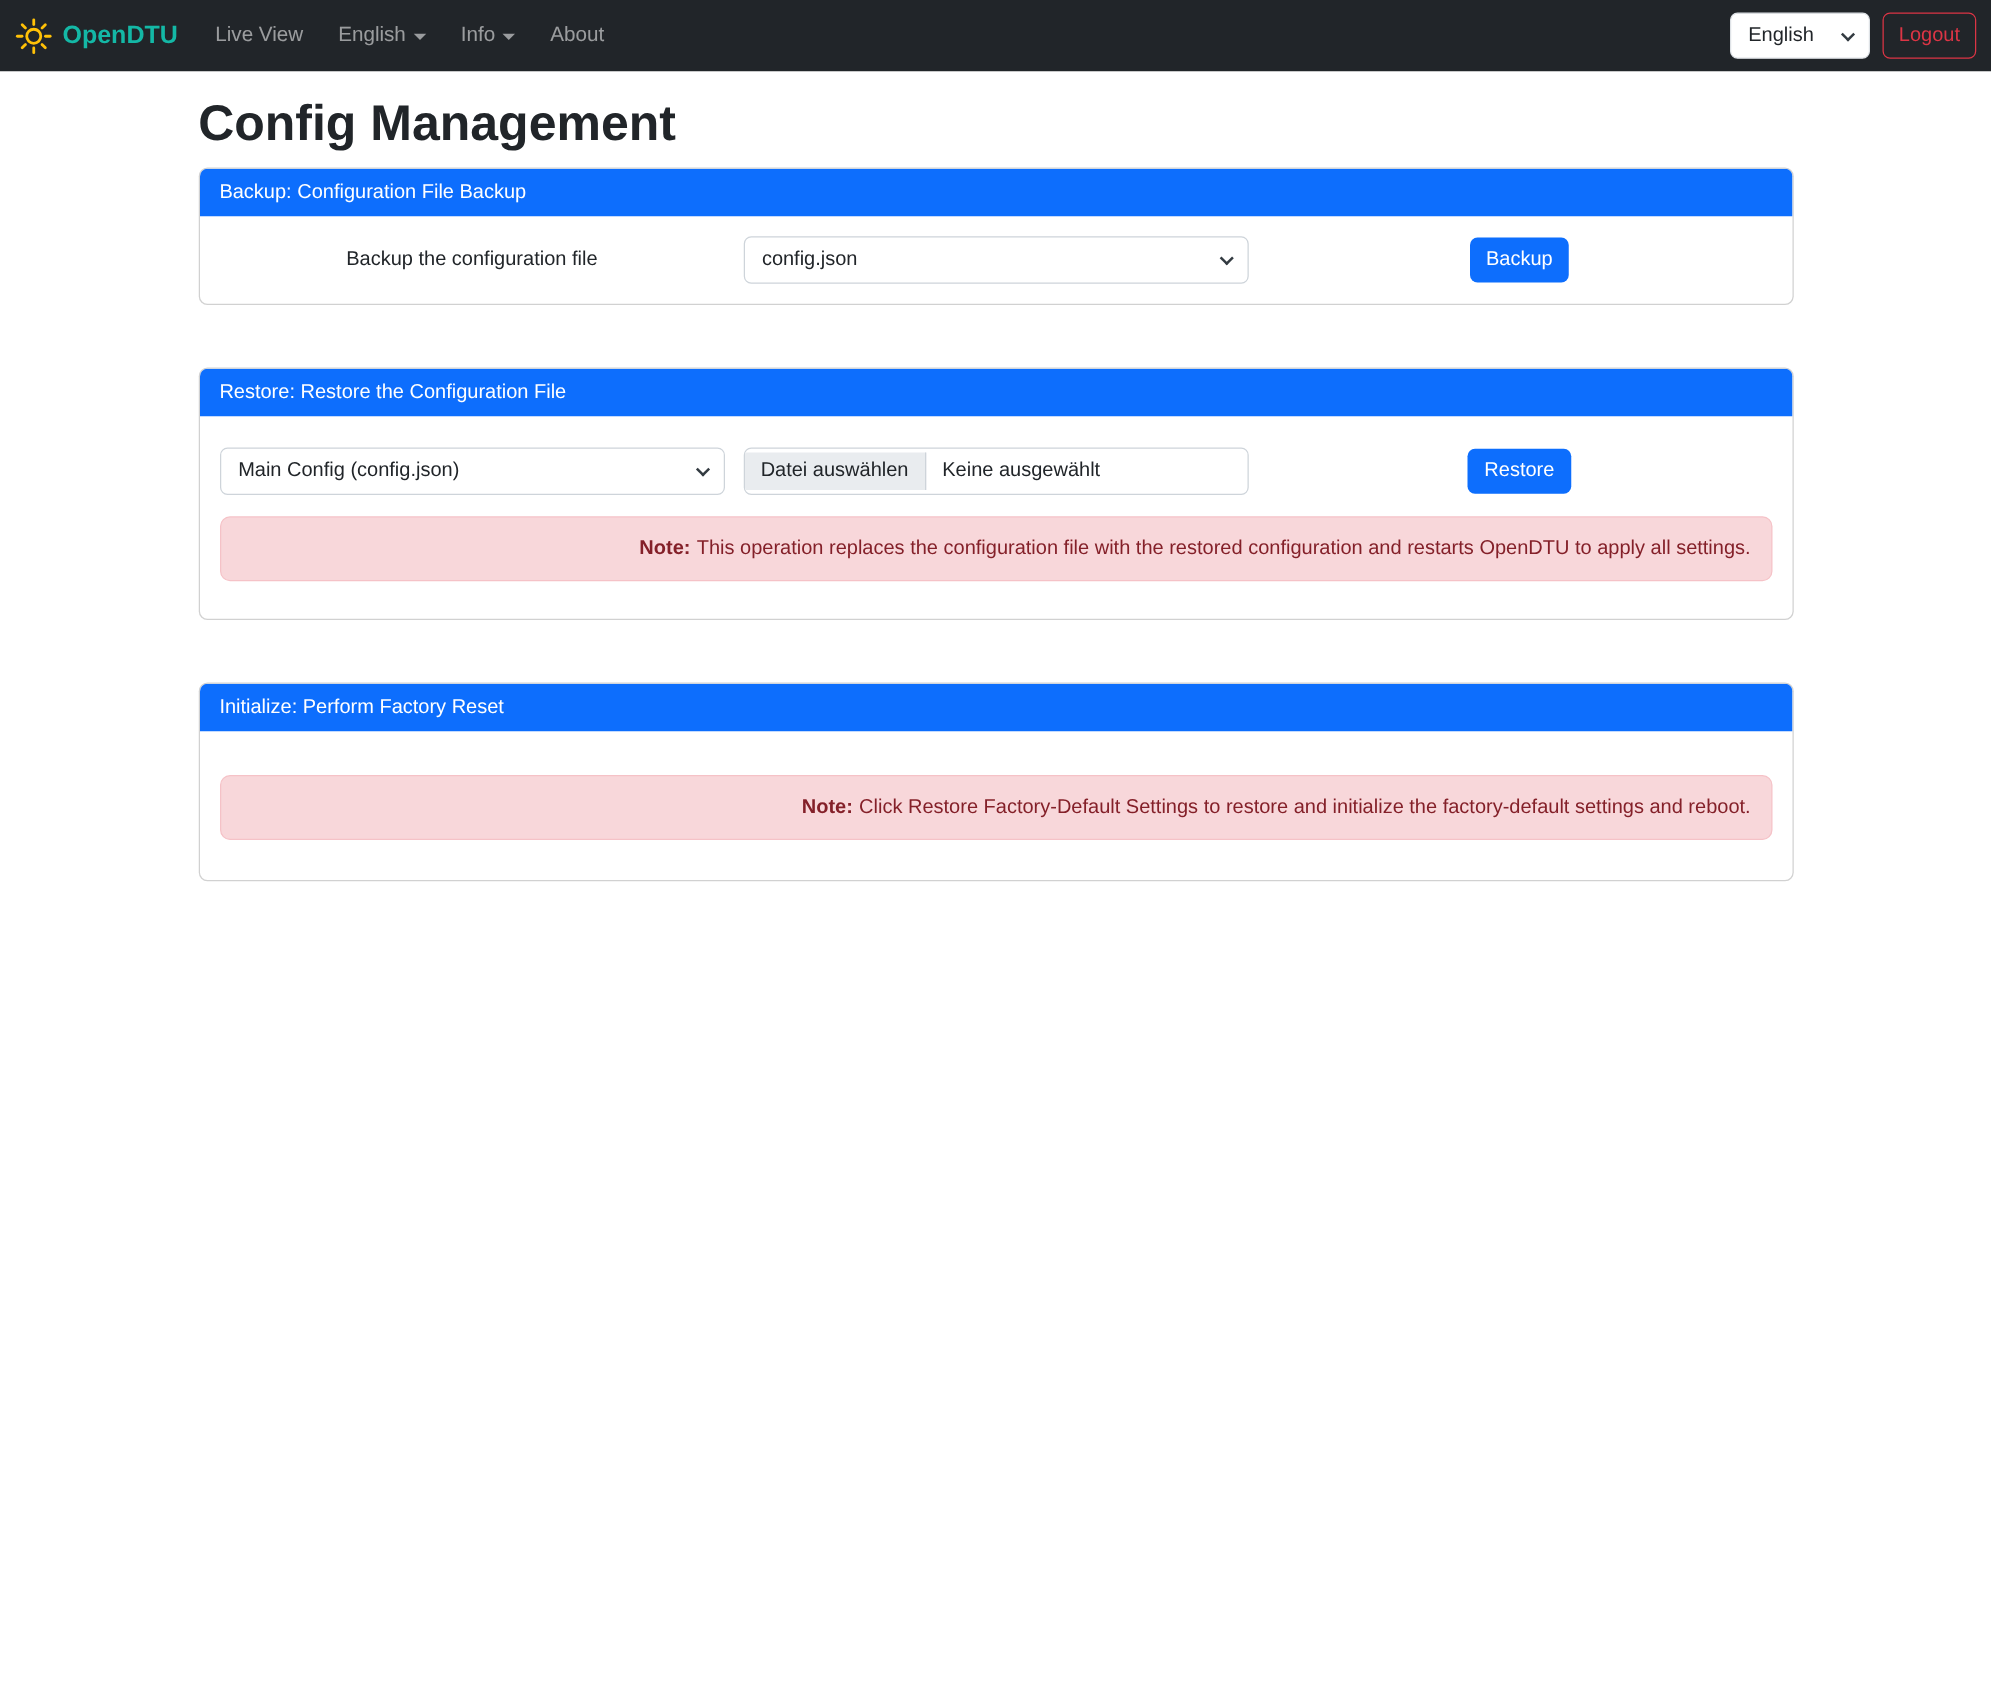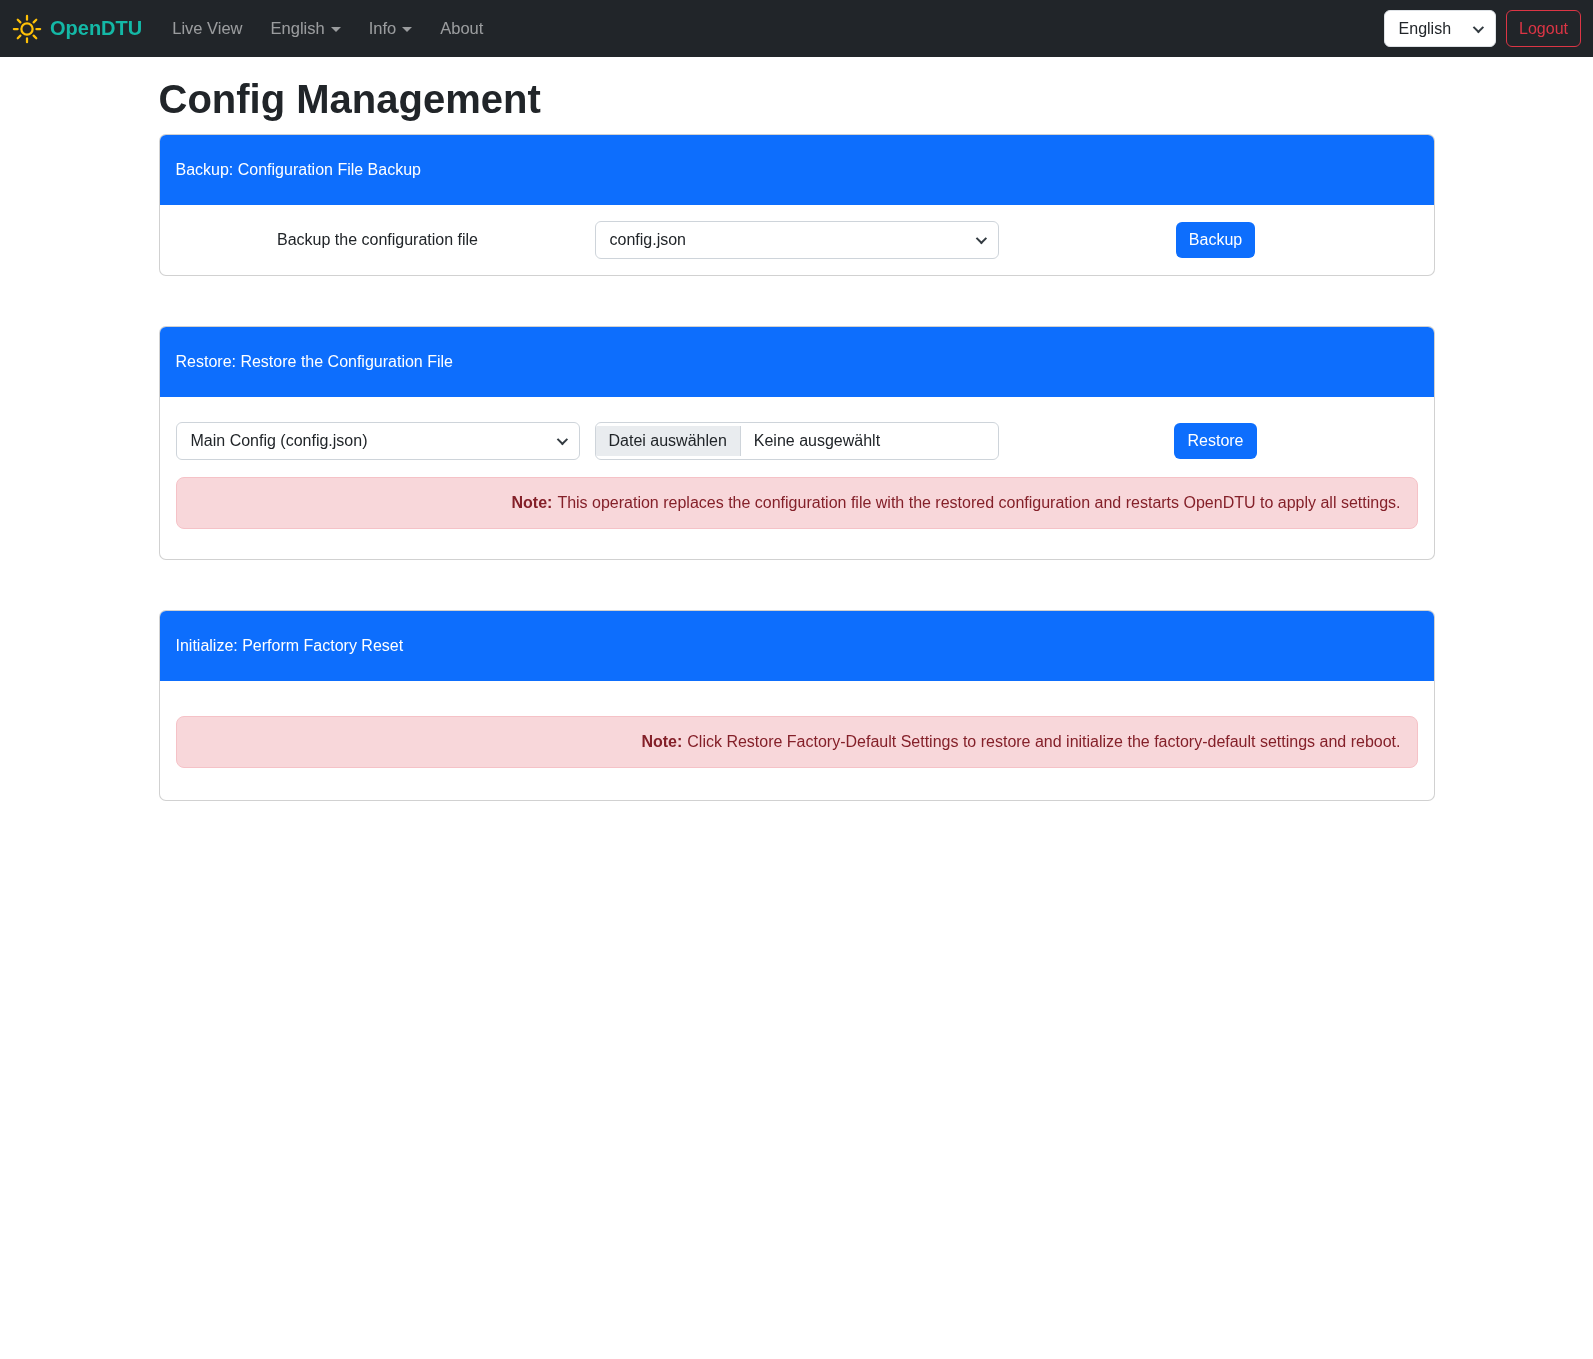--- a/index.html
+++ b/index.html
@@ -86,21 +86,21 @@
   .card {
     border: 1px solid rgba(0,0,0,0.18);
     border-radius: 7px;
     margin-bottom: 50px;
     background: #fff;
     overflow: hidden;
   }
   .card-header {
     background: #0d6efd;
     color: #ffffff;
-    padding: 24px 16px;
+    padding: 8px 16px;
     font-size: 16px;
     line-height: 22px;
   }
   .card-body { padding: 16px; }
 
   .row3 { display: flex; align-items: center; }
   .col3 { flex: 1 1 0; padding: 0 0; }
   .col3 + .col3 { margin-left: 15px; }
   .col-center { display: flex; justify-content: center; }
 

